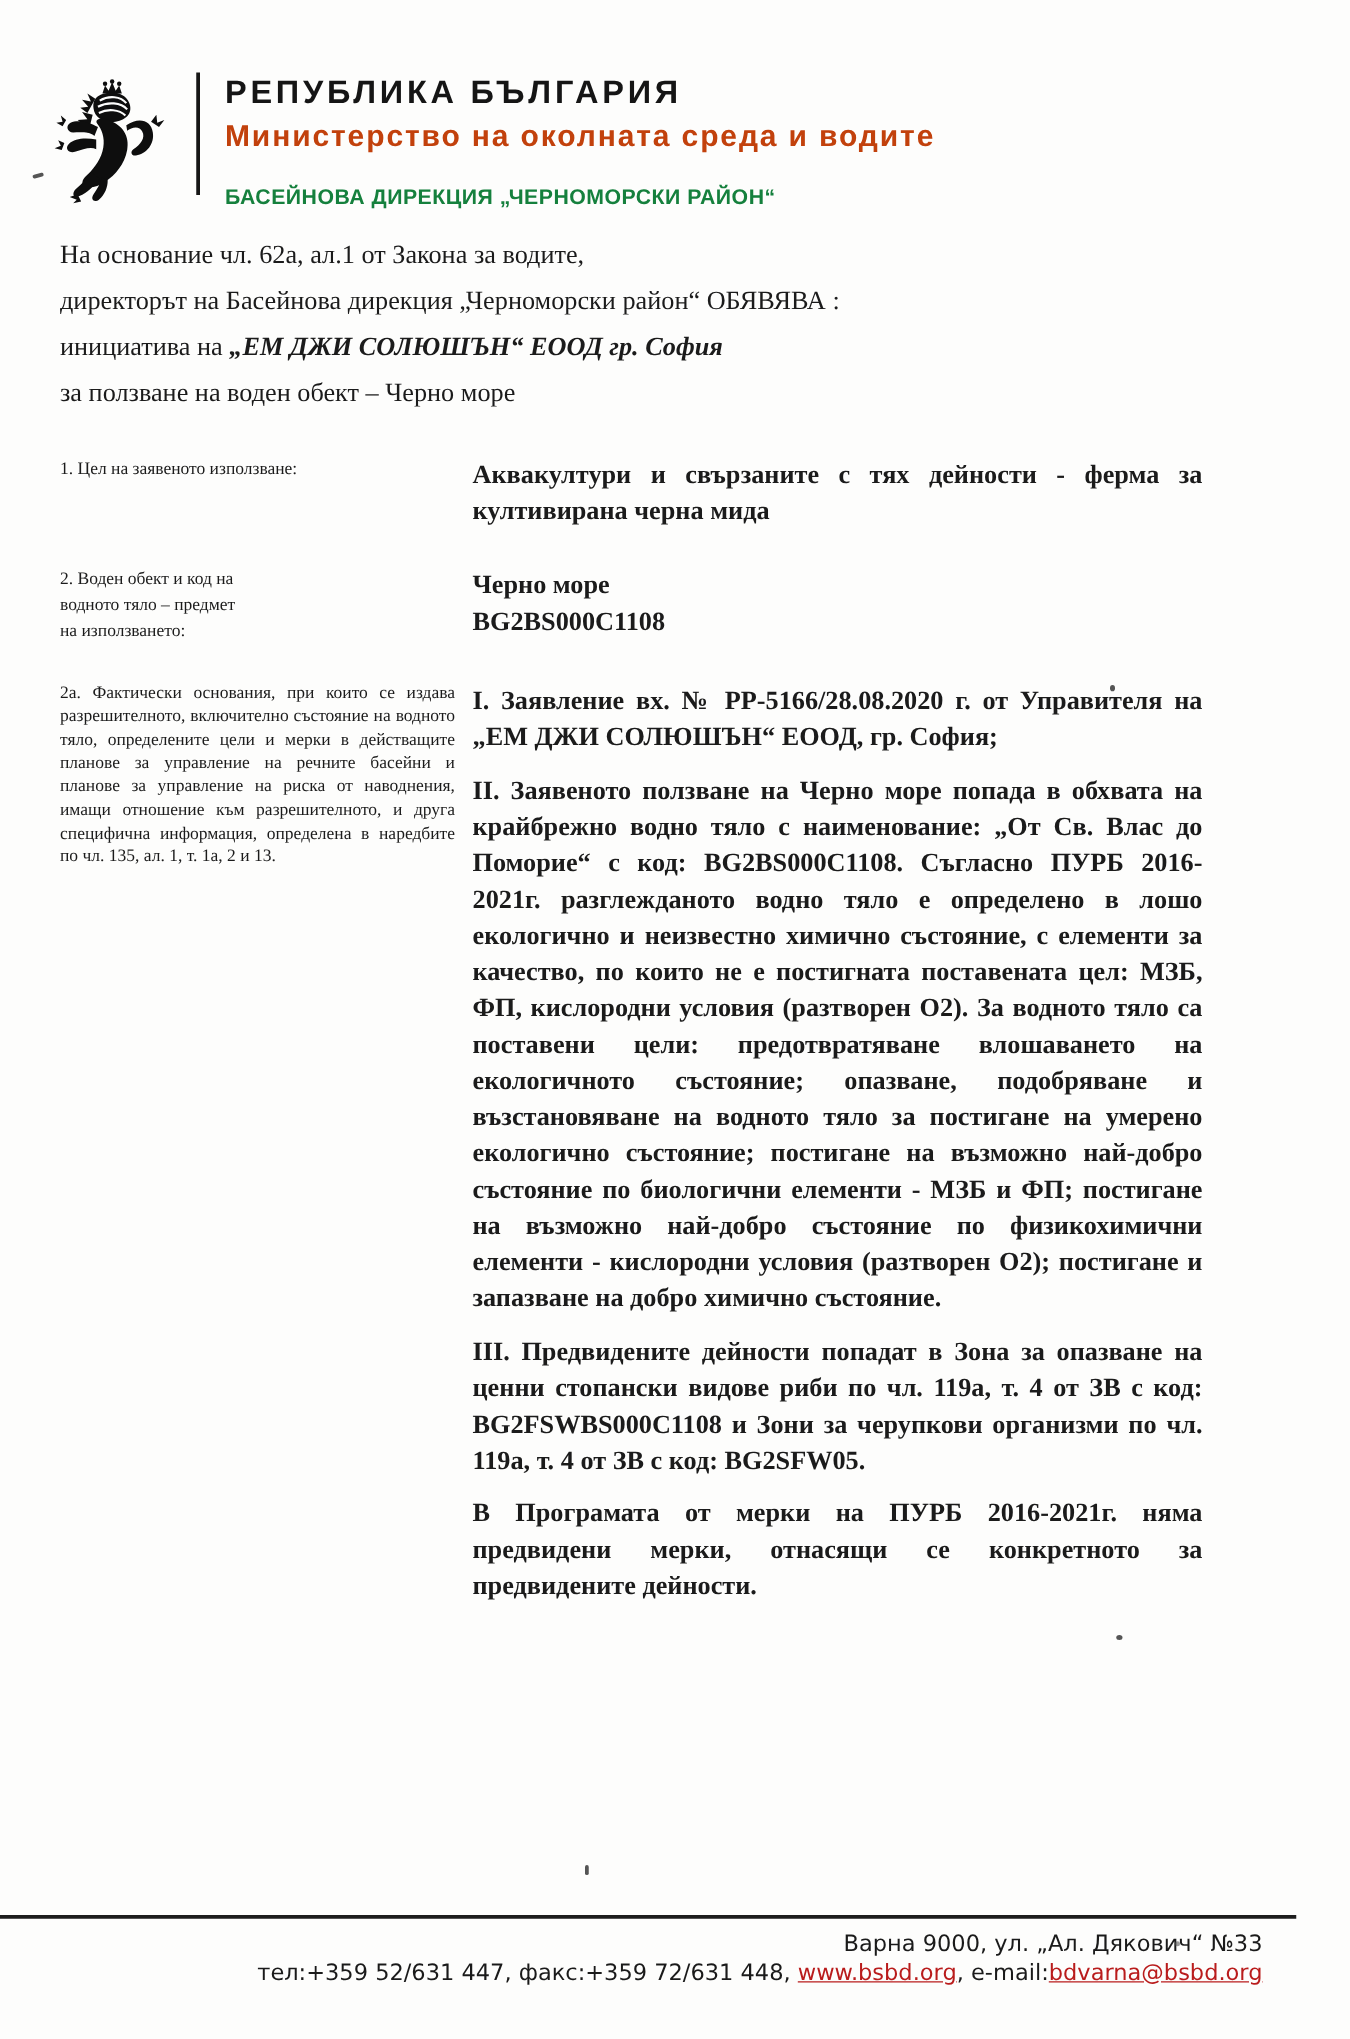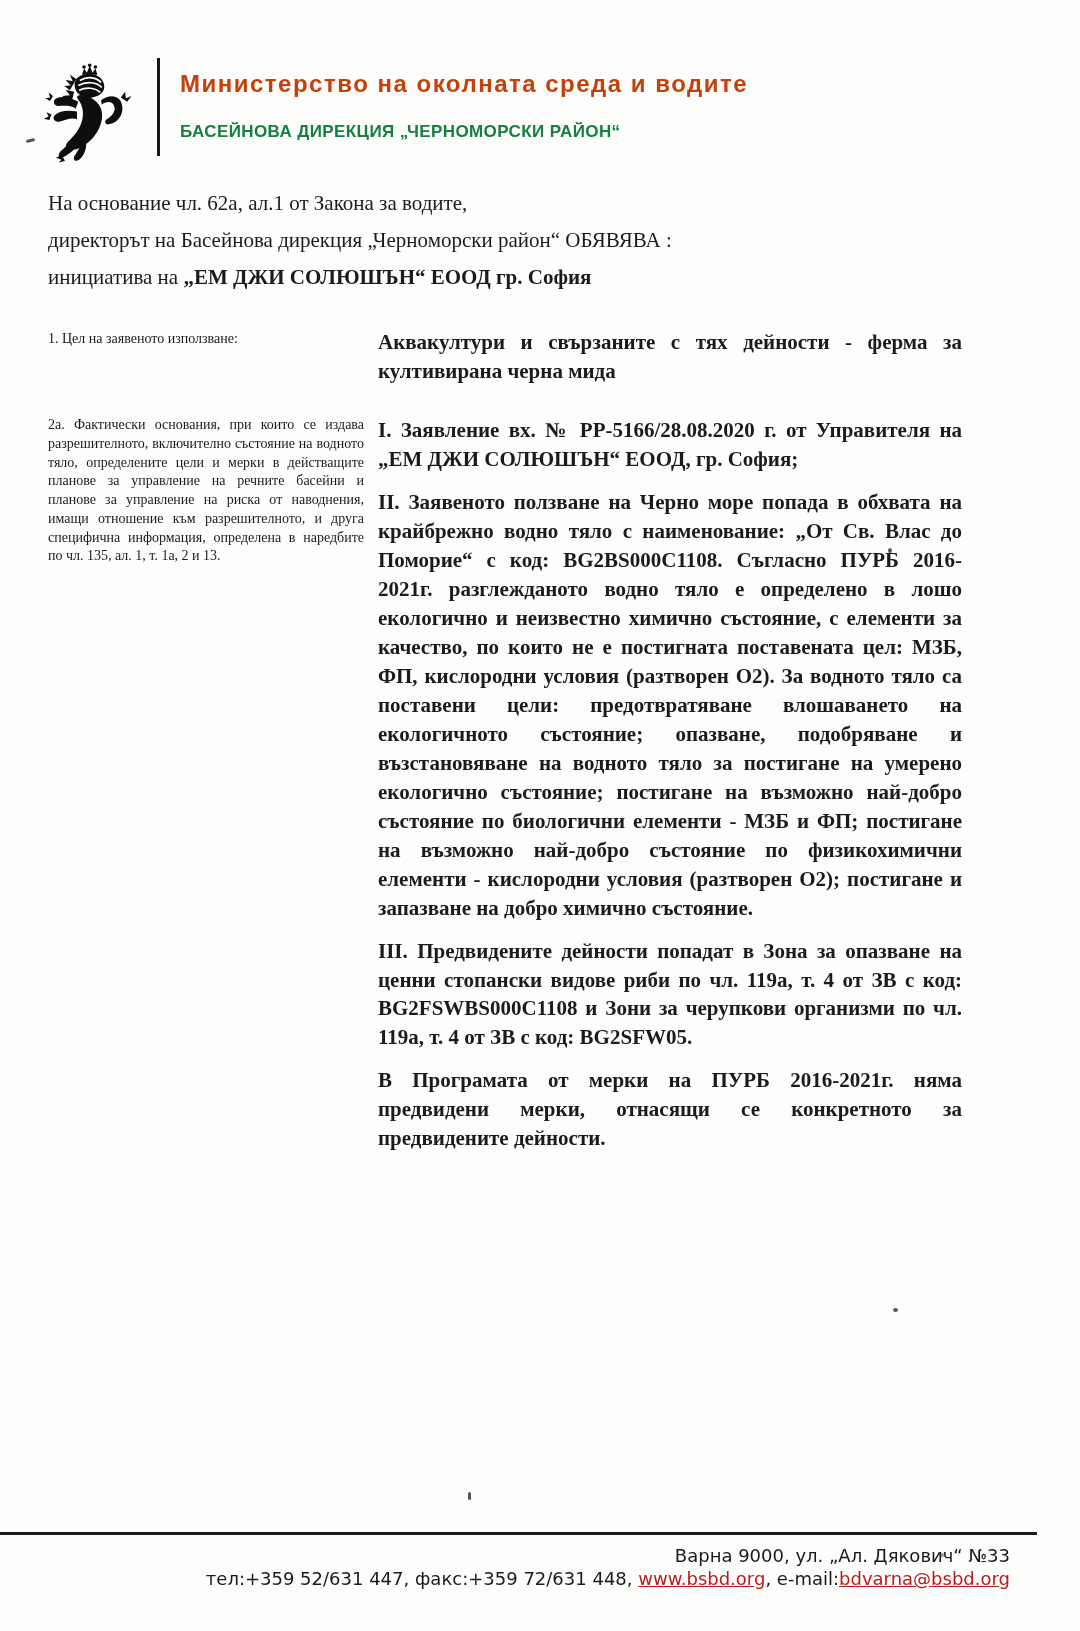--- a/index.html
+++ b/index.html
@@ -21,21 +21,21 @@
   .head-republic{font-size:26px;font-weight:bold;letter-spacing:3px;color:#151515;line-height:1;}
   .head-ministry{font-size:24px;font-weight:bold;letter-spacing:1.5px;color:#c2410c;line-height:1;margin-top:12px;}
   .head-directorate{font-size:17px;font-weight:bold;letter-spacing:.4px;color:#15803d;line-height:1;margin-top:27px;}
   
   .content{position:absolute;left:48px;top:192px;width:914px;}
   .doc-title{
     text-align:center;font-size:30px;font-weight:bold;letter-spacing:.42em;
     color:#141414;margin:10px 0 58px 0;
   }
   .intro p{font-size:21px;margin:0 0 15px 0;line-height:1.05;}
-  .intro .b{font-weight:bold;}
+  .intro .b{font-weight:bold;font-style:italic;}
   .rows{margin-top:40px;}
   .row{display:grid;grid-template-columns:330px 584px;margin-bottom:30px;}
   .row .label{font-size:14px;line-height:1.5;padding-right:34px;}
   .row .label.justified{text-align:justify;line-height:1.34;padding-right:14px;}
   .row .value{font-size:21px;font-weight:bold;text-align:justify;line-height:1.38;}
   .value-line{font-size:21px;font-weight:bold;line-height:1.4;}
   .value p{margin:0 0 14px 0;}
   .value p:last-child{margin-bottom:0;}
   
   .footer-rule{position:absolute;left:0;top:1532px;width:1037px;height:3px;background:#1d1d1d;}
@@ -87,40 +87,53 @@
       </g>
 
       <g stroke="#fdfdfc" stroke-width="2.4" fill="none">
         <path d="M52,24 C62,18 76,19 82,27"></path>
         <path d="M50,31 C61,25 76,26 83,34"></path>
         <path d="M51,38 C61,33 74,34 81,41"></path>
       </g>
     </svg>
     <div class="head-divider"></div>
     <div class="head-text">
+      <div class="head-republic">РЕПУБЛИКА БЪЛГАРИЯ</div>
       <div class="head-ministry">Министерство на околната среда и водите</div>
       <div class="head-directorate">БАСЕЙНОВА ДИРЕКЦИЯ „ЧЕРНОМОРСКИ РАЙОН“</div>
     </div>
   </div>
 
   <div class="content">
 
     <div class="intro">
       <p>На основание чл. 62а, ал.1 от Закона за водите,</p>
       <p>директорът на Басейнова дирекция „Черноморски район“ ОБЯВЯВА :</p>
       <p><span>инициатива на </span><span class="b">„ЕМ ДЖИ СОЛЮШЪН“ ЕООД гр. София</span></p>
+      <p>за ползване на воден обект – Черно море</p>
     </div>
 
     <div class="rows">
 
       <div class="row">
         <div class="label">1. Цел на заявеното използване:</div>
         <div class="value">Аквакултури и свързаните с тях дейности - ферма за култивирана черна мида</div>
       </div>
 
+      <div class="row">
+        <div class="label">
+          <div>2. Воден обект и код на</div>
+          <div>водното тяло – предмет</div>
+          <div>на използването:</div>
+        </div>
+        <div>
+          <div class="value-line">Черно море</div>
+          <div class="value-line">BG2BS000C1108</div>
+        </div>
+      </div>
 
       <div class="row">
         <div class="label justified">2а. Фактически основания, при които се издава разрешителното, включително състояние на водното тяло, определените цели и мерки в действащите планове за управление на речните басейни и планове за управление на риска от наводнения, имащи отношение към разрешителното, и друга специфична информация, определена в наредбите по чл. 135, ал. 1, т. 1а, 2 и 13.</div>
         <div class="value">
           <p>I. Заявление вх. № РР-5166/28.08.2020 г. от Управителя на „ЕМ ДЖИ СОЛЮШЪН“ ЕООД, гр. София;</p>
           <p>II. Заявеното ползване на Черно море попада в обхвата на крайбрежно водно тяло с наименование: „От Св. Влас до Поморие“ с код: BG2BS000C1108. Съгласно ПУРБ 2016-2021г. разглежданото водно тяло е определено в лошо екологично и неизвестно химично състояние, с елементи за качество, по които не е постигната поставената цел: МЗБ, ФП, кислородни условия (разтворен О2). За водното тяло са поставени цели: предотвратяване влошаването на екологичното състояние; опазване, подобряване и възстановяване на водното тяло за постигане на умерено екологично състояние; постигане на възможно най-добро състояние по биологични елементи - МЗБ и ФП; постигане на възможно най-добро състояние по физикохимични елементи - кислородни условия (разтворен О2); постигане и запазване на добро химично състояние.</p>
           <p>III. Предвидените дейности попадат в Зона за опазване на ценни стопански видове риби по чл. 119а, т. 4 от ЗВ с код: BG2FSWBS000C1108 и Зони за черупкови организми по чл. 119а, т. 4 от ЗВ с код: BG2SFW05.</p>
           <p>В Програмата от мерки на ПУРБ 2016-2021г. няма предвидени мерки, отнасящи се конкретното за предвидените дейности.</p>
         </div>
       </div>

